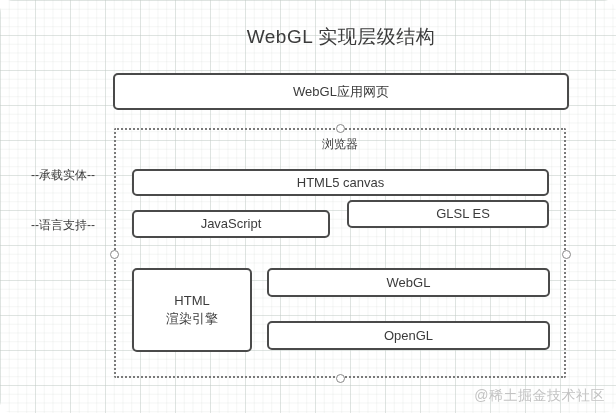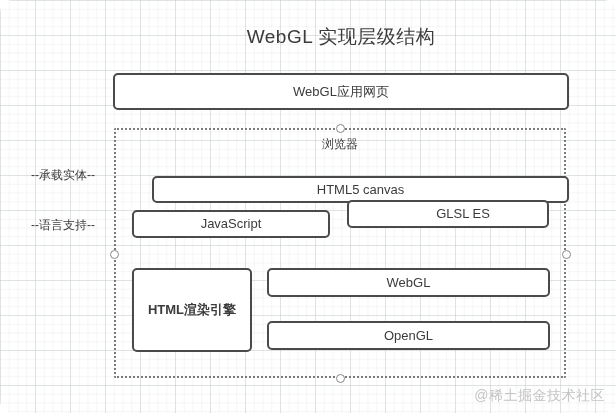--- a/index.html
+++ b/index.html
@@ -46,24 +46,24 @@
     display: flex;
     align-items: center;
     justify-content: center;
     font-size: 13px;
     color: #3b3b3b;
     line-height: 1.35;
     text-align: center;
   }
 
   .node-app-page   { left: 113px; top: 73px;  width: 456px; height: 37px; }
-  .node-canvas     { left: 132px; top: 176px; width: 417px; height: 27px; margin-left: 20px; }
+  .node-canvas     { left: 132px; top: 169px; width: 417px; height: 27px; }
   .node-javascript { left: 132px; top: 210px; width: 198px; height: 28px; }
   .node-glsl       { left: 347px; top: 200px; width: 202px; height: 28px; padding-left: 30px; }
-  .node-engine     { left: 132px; top: 268px; width: 120px; height: 84px; flex-direction: row; font-weight: bold; }
+  .node-engine     { left: 132px; top: 268px; width: 120px; height: 84px; flex-direction: column; }
   .node-webgl      { left: 267px; top: 268px; width: 283px; height: 29px; }
   .node-opengl     { left: 267px; top: 321px; width: 283px; height: 29px; }
 
   .dotted-container {
     position: absolute;
     box-sizing: border-box;
     left: 114px;
     top: 128px;
     width: 452px;
     height: 250px;

